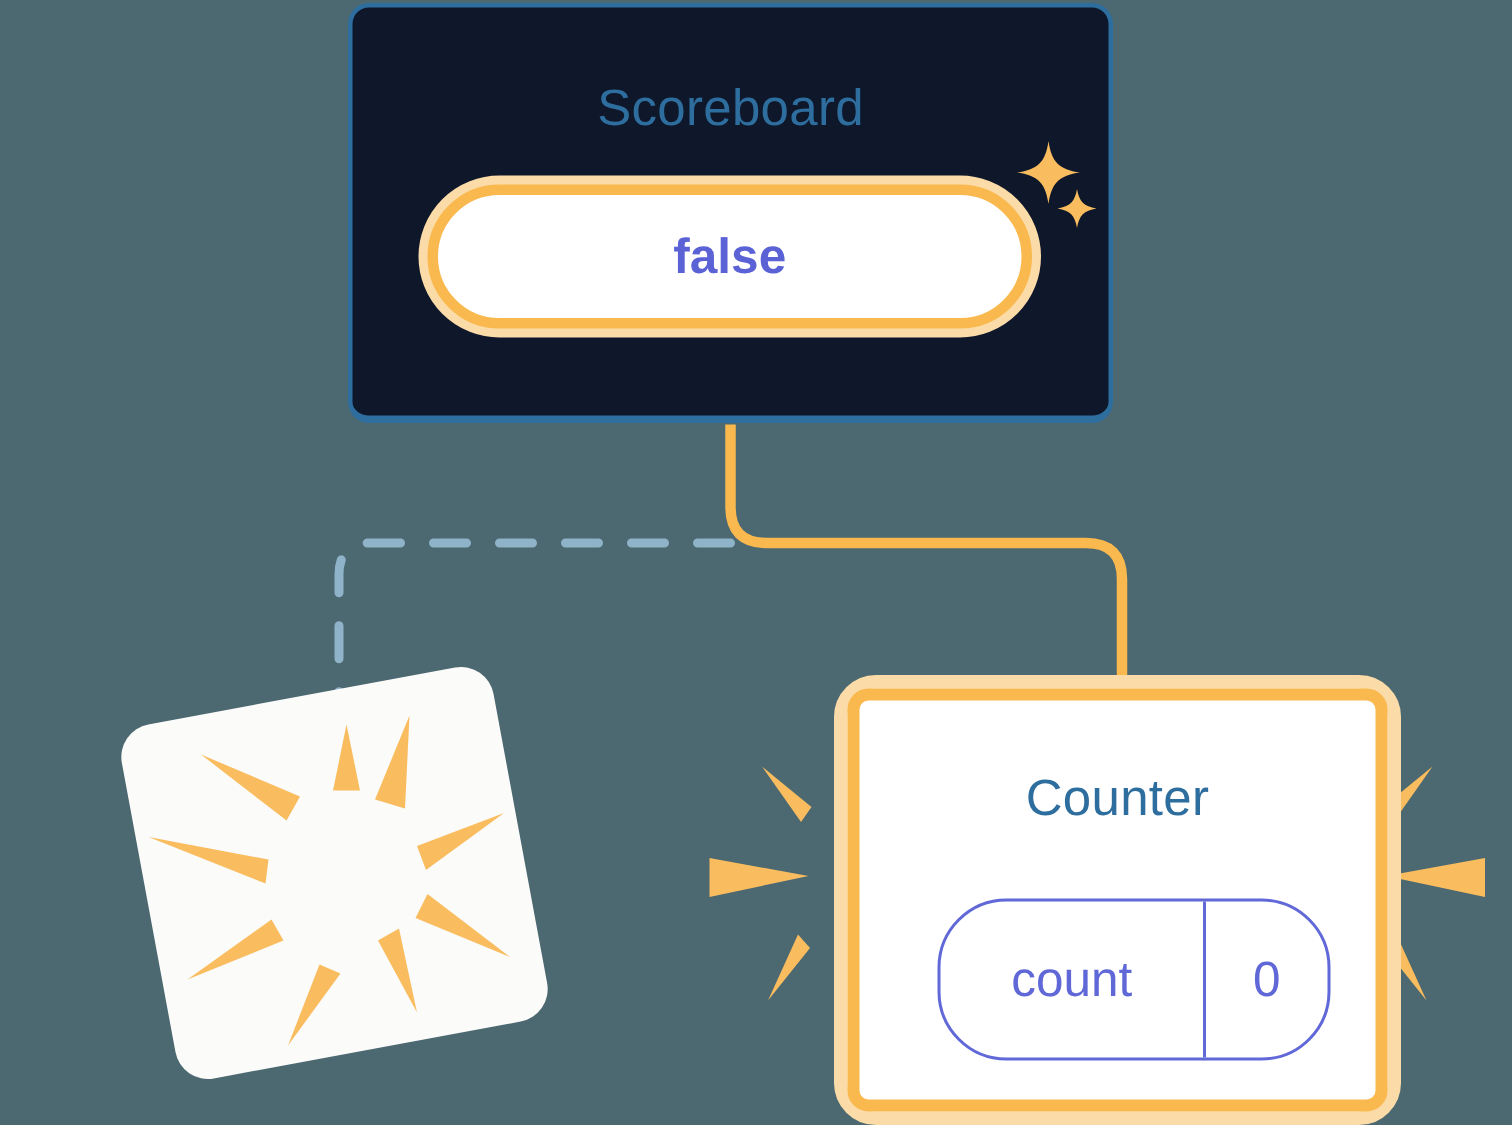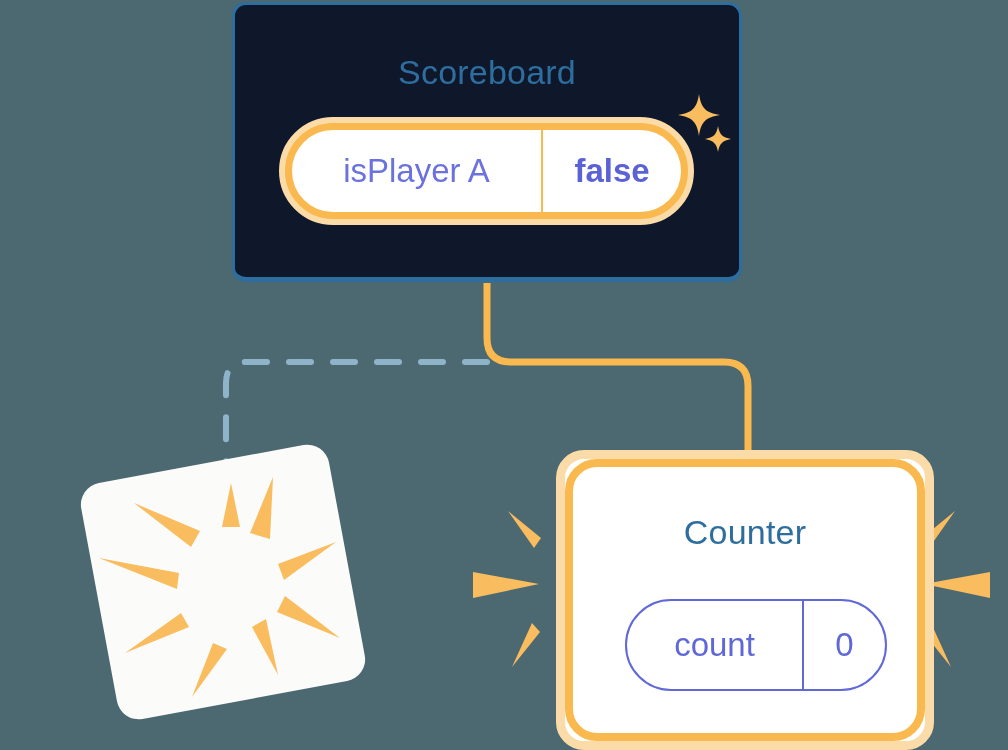--- a/index.html
+++ b/index.html
@@ -126,31 +126,31 @@
     z-index: 5;
   }
   #counter-card-inner {
     position: absolute;
     left: 0; top: 0;
     width: 100%;
     height: 100%;
     box-sizing: border-box;
     background: #ffffff;
     border: 8px solid #f9b94e;
-    border-radius: 32px;
+    border-radius: 14px;
   }
   #counter-title {
     margin-top: 48px;
   }
   #counter-pill {
     position: absolute;
     left: 52px;
     top: 132px;
     width: 262px;
-    height: 92px;
+    height: 108px;
     box-sizing: border-box;
     background: #ffffff;
     border: 2px solid #6168d8;
     border-radius: 46px;
     display: flex;
     align-items: stretch;
   }
   #counter-pill-key {
     flex: 0 0 175px;
     display: flex;
@@ -242,21 +242,20 @@
       <polygon points="496,177 468,142 476,133"></polygon>
     </g>
   </svg>
 
   <div id="scoreboard-card">
     <div id="scoreboard-title" class="card-title">Scoreboard</div>
 
     <div id="scoreboard-pill-wrap">
       <div id="scoreboard-pill-glow"></div>
       <div id="scoreboard-pill">
-        <div id="scoreboard-pill-key">isPlayer A</div>
         <div id="scoreboard-pill-val">false</div>
       </div>
     </div>
   </div>
 
   <svg id="sparkle-large" class="sparkle" width="46" height="46" viewBox="0 0 46 46">
     <path d="M23 2 C25 16 30 21 44 23 C30 25 25 30 23 44 C21 30 16 25 2 23 C16 21 21 16 23 2 Z" fill="#f9bd5f"></path>
   </svg>
   <svg id="sparkle-small" class="sparkle" width="30" height="30" viewBox="0 0 30 30">
     <path d="M15 2 C16.5 10.5 19.5 13.5 28 15 C19.5 16.5 16.5 19.5 15 28 C13.5 19.5 10.5 16.5 2 15 C10.5 13.5 13.5 10.5 15 2 Z" fill="#f9bd5f"></path>

